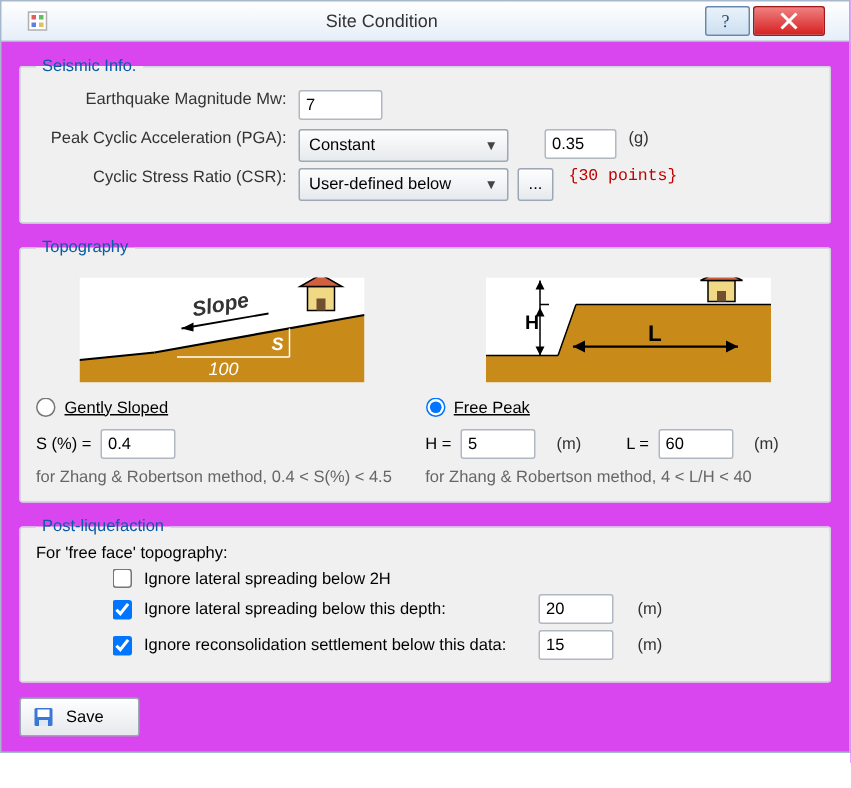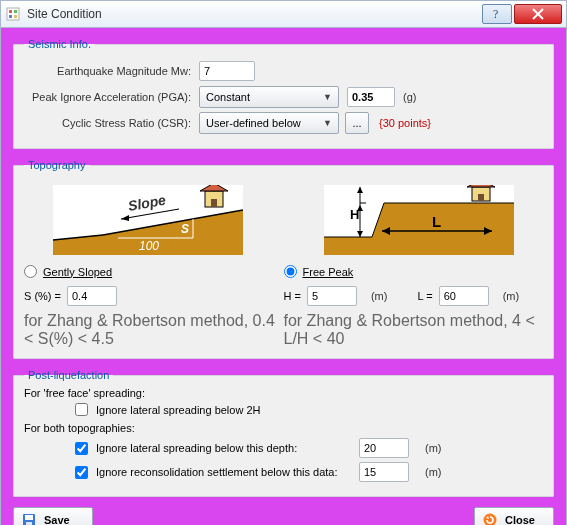--- a/index.html
+++ b/index.html
@@ -1,45 +1,45 @@
 <!DOCTYPE html>
 <html><head>
 <meta charset="utf-8">
 <style>
   * { box-sizing: border-box; }
   body { margin: 0; font-family: "Segoe UI", Tahoma, sans-serif; font-size: 11px; color: #000; background: #fff; width: 567px; }
-  .titlebar { height: 28px; background: linear-gradient(#fff, #e6eef8); border: 1px solid #a8b8cc; display: flex; align-items: center; padding: 0 4px; }
+  .titlebar { height: 28px; background: linear-gradient(#fff, #e6eef8); border: 1px solid #a8b8cc; display: flex; align-items: center; padding: 0 16px; text-align: center; }
   .titlebar .app-icon { width: 16px; height: 16px; margin-right: 6px; display: inline-flex; align-items: center; justify-content: center; }
   .titlebar .title { font-size: 12px; color: #333; flex: 1; }
   .titlebar .winbtns { display: flex; gap: 2px; }
   .winbtn { width: 30px; height: 20px; border: 1px solid #6688aa; background: linear-gradient(#eaf2fb, #cddff0); border-radius: 2px; display: flex; align-items: center; justify-content: center; }
   .winbtn.close { width: 48px; background: linear-gradient(#f08080, #d62020); border-color: #a01818; color: #fff; font-weight: bold; font-size: 13px; }
   .content { padding: 8px 12px 10px; background: #d946ef; border: 1px solid #a8b8cc; border-top: none; }
   fieldset { border: 1px solid #d0d6dc; border-radius: 2px; margin: 2px 0 10px; padding: 6px 10px 10px; background: #f0f0f0; }
   legend { color: #0a5aa5; font-size: 11px; padding: 0 4px; }
-  .row { display: flex; align-items: center; margin: 4px 0; height: 22px; }
+  .row { display: flex; align-items: flex-start; margin: 4px 0; height: 22px; }
   .label-col { width: 175px; text-align: right; padding-right: 8px; color: #333; }
   input[type="text"] { height: 20px; border: 1px solid #b0b8c2; border-radius: 2px; padding: 1px 4px; font-size: 11px; background: #fff; }
   .dropdown { height: 22px; border: 1px solid #9da8b6; border-radius: 2px; background: linear-gradient(#fefefe,#e6e9ed); display: flex; align-items: center; padding: 0 6px; width: 140px; justify-content: space-between; }
   .dropdown .arrow { font-size: 9px; color: #444; }
   .sqbtn { width: 24px; height: 22px; border: 1px solid #9da8b6; border-radius: 2px; background: linear-gradient(#fefefe,#e6e9ed); display: flex; align-items: center; justify-content: center; margin-left: 6px; }
   .unit { margin-left: 8px; color: #333; }
-  .points { color: #c00000; margin-left: 10px; }
+  .points { color: #c00000; margin-left: 10px; font-family: Liberation Mono, monospace; }
   .topo-figs { display: flex; gap: 24px; margin: 6px 0 8px; justify-content: space-around; }
   .fig { border: none; padding: 2px; }
   .topo-radios { display: flex; margin: 4px 0 6px; text-decoration: underline; }
   .rcol { flex: 1; display: flex; align-items: center; gap: 6px; }
-  .hltext { color: #666; font-size: 16px; }
+  .hltext { color: #666; font-size: 11px; }
   .tcols { display: flex; }
   .tcol { flex: 1; }
   .valrow { display: flex; align-items: center; gap: 6px; margin: 2px 0 6px; }
   input.num { width: 50px; text-align: left; }
   .checkline { display: flex; align-items: center; gap: 8px; margin: 4px 0; padding-left: 33px; }
   .indent { margin-left: 18px; }
-  .bottombar { display: flex; justify-content: space-between; gap: 28px; margin-top: 6px; font-weight: bold; }
+  .bottombar { display: flex; justify-content: flex-start; gap: 28px; margin-top: 6px; }
   .btn { height: 26px; width: 80px; border: 1px solid #9da8b6; border-radius: 2px; background: linear-gradient(#fefefe,#e6e9ed); display: flex; align-items: center; padding: 0 8px; gap: 8px; font-size: 11px; }
   .icon-save { width: 14px; height: 14px; }
   .icon-close { width: 14px; height: 14px; }
   svg { display: block; }
   input[type=radio], input[type=checkbox] { margin: 0; }
 </style>
 </head>
 <body>
 
 <div class="titlebar">
@@ -70,26 +70,26 @@
 
 <div class="content">
 
   <fieldset>
     <legend>Seismic Info.</legend>
     <div class="row">
       <div class="label-col">Earthquake Magnitude Mw:</div>
       <input type="text" class="num" style="width: 56px;" value="7">
     </div>
     <div class="row">
-      <div class="label-col">Peak Ignore Acceleration (PGA):</div>
+      <div class="label-col">Peak Cyclic Acceleration (PGA):</div>
       <div class="dropdown">
         <span>Constant</span>
         <span class="arrow">▼</span>
       </div>
-      <input type="text" class="num" style="margin-left: 8px; width: 48px; font-weight: bold;" value="0.35">
+      <input type="text" class="num" style="margin-left: 24px; width: 48px;" value="0.35">
       <span class="unit">(g)</span>
     </div>
     <div class="row">
       <div class="label-col">Cyclic Stress Ratio (CSR):</div>
       <div class="dropdown">
         <span>User-defined below</span>
         <span class="arrow">▼</span>
       </div>
       <div class="sqbtn">
           <span>...</span>
@@ -173,26 +173,25 @@
           <input type="text" class="num" value="60" style="">
           <span class="unit">(m)</span>
         </div>
         <div class="hltext">for Zhang &amp; Robertson method, 4 &lt; L/H &lt; 40</div>
       </div>
     </div>
   </fieldset>
 
   <fieldset>
     <legend>Post-liquefaction</legend>
-    <div>For 'free face' spreading:</div>
+    <div>For 'free face' topography:</div>
     <div class="checkline indent">
       <input type="checkbox" style="">
       <span>Ignore lateral spreading below 2H</span>
     </div>
-    <div style="margin-top:6px;">For both topographies:</div>
     <div class="checkline indent">
       <input type="checkbox" checked="" style="">
       <span style="width:255px;display:inline-block;">Ignore lateral spreading below this depth:</span>
       <input type="text" class="num" value="20" style="">
       <span class="unit">(m)</span>
     </div>
     <div class="checkline indent">
       <input type="checkbox" checked="" style="">
       <span style="width:255px;display:inline-block;">Ignore reconsolidation settlement below this data:</span>
       <input type="text" class="num" value="15" style="">
@@ -204,25 +203,15 @@
     <div class="btn">
       <span class="icon-save">
         <svg width="14" height="14">
             <rect x="1" y="1" width="12" height="12" fill="#3a78d8" rx="1"></rect>
             <rect x="3" y="2" width="8" height="5" fill="#fff"></rect>
             <rect x="4" y="9" width="6" height="4" fill="#dfe8f6"></rect>
           </svg>
       </span>
       <span>Save</span>
     </div>
-    <div class="btn">
-      <span class="icon-close">
-        <svg width="14" height="14">
-            <circle cx="7" cy="7" r="6.5" fill="#ff7a1a"></circle>
-            <path d="M4 7 A3 3 0 1 0 7 4" fill="none" stroke="#fff" stroke-width="1.6"></path>
-            <polygon points="3,5 5,3 6,6" fill="#fff"></polygon>
-          </svg>
-      </span>
-      <span>Close</span>
-    </div>
   </div>
 
 </div>
 
 </body></html>

